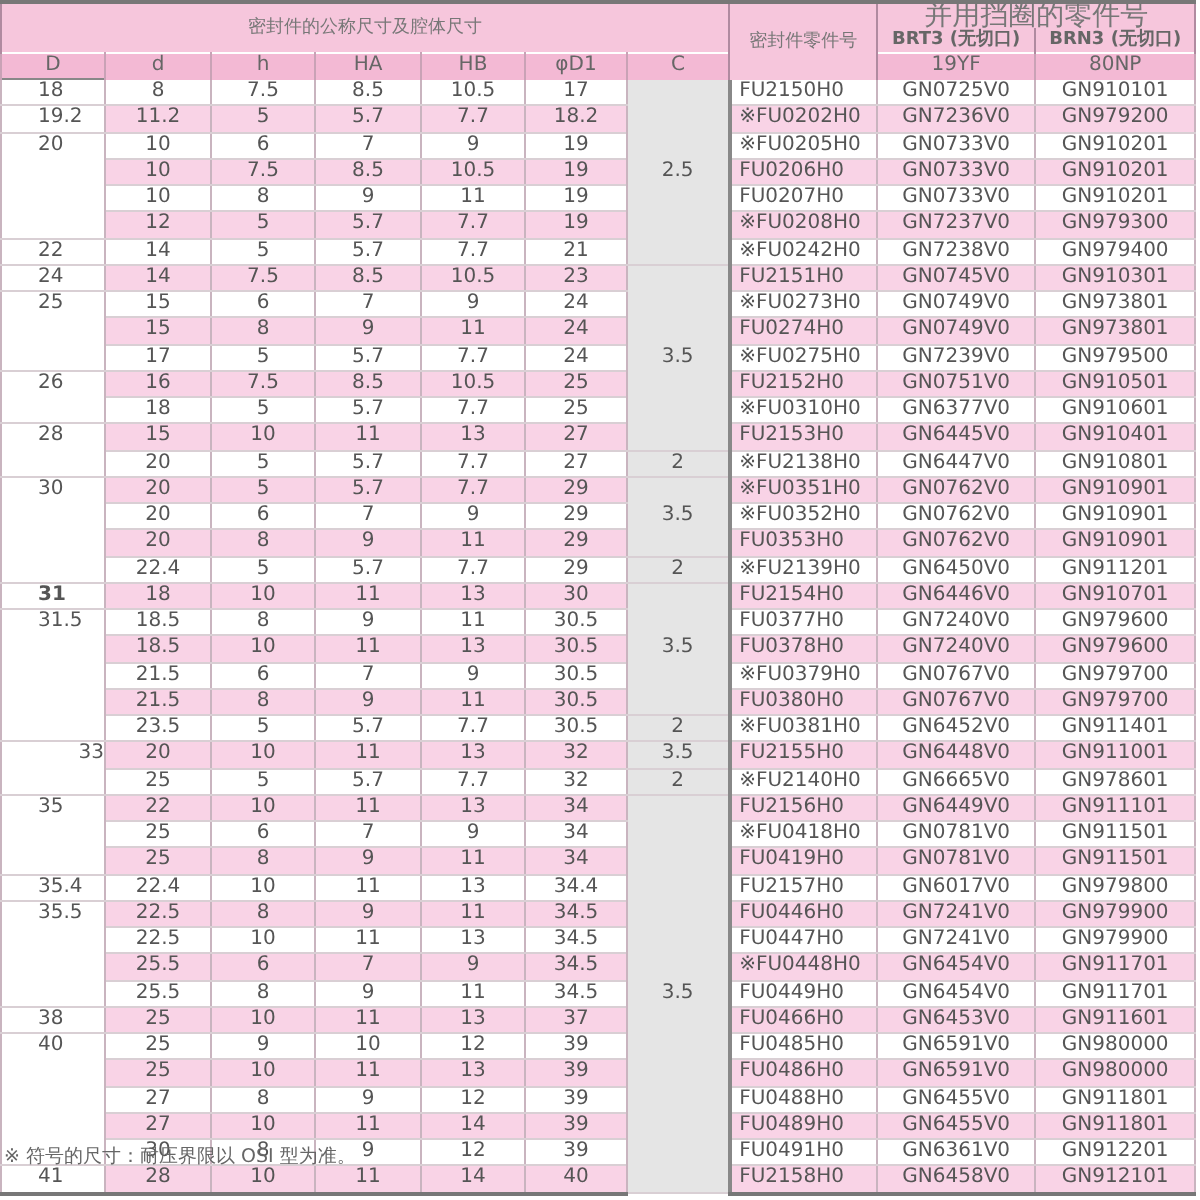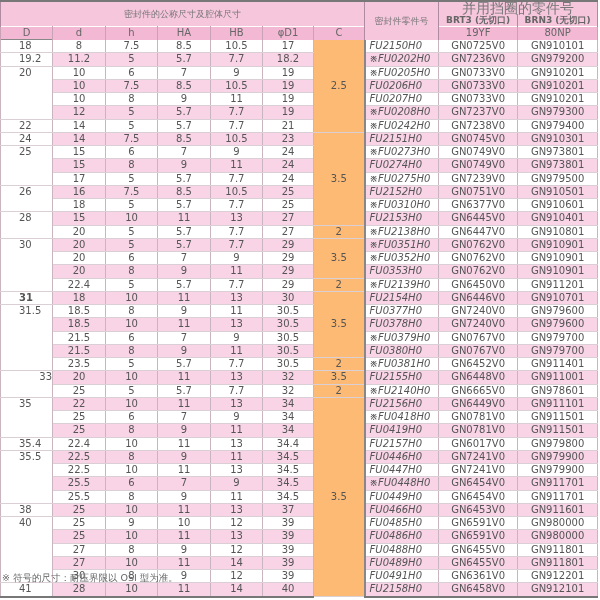--- a/index.html
+++ b/index.html
@@ -20,25 +20,25 @@
   thead th.group { font-size:14px; color:#777; height:11px; }
   thead th.sub { font-size:9px;font-weight:bold; }
   thead tr.h1 th, thead tr.h2 th, thead tr.h3 th { border-left:1px solid #b08aa0; border-right:1px solid #b08aa0; }
   thead tr.h3 th.lbl { border-left:1px solid #c9a2b6; border-right:1px solid #c9a2b6; border-top:1px solid #ffffff; }
   thead tr.h1 th { border-top:2px solid #777; }
   tbody td { height:12.25px; padding:0; text-align:center; border-left:1px solid #c9b4bf;
              border-right:1px solid #c9b4bf; border-bottom:1px solid #d9cfd4; white-space:nowrap; overflow:hidden; }
   tbody tr.pink td.stripe { background:#f9d3e6; }
   tbody td.D { text-align:left; padding-left:18px; background:#fff; }
   tbody tr.grp td.D { border-top:1px solid #888; }
-  tbody td.C { background:#fdba74; vertical-align:middle; }
+  tbody td.C { background:#e5e5e5; vertical-align:middle; }
   tbody td.part { text-align:left; padding-left:4px; }
   tbody td.num { padding-left:0; }
   tbody tr:last-child td { border-bottom:2px solid #777;margin-top:44px; }
-  td.sep { border-left:2px solid #888 !important;font-style:italic; }
+  td.sep { border-left:2px solid #888 !important; }
   .footnote { position:absolute; left:2px; top:572px; font-size:9.5px; color:#666; }
 </style>
 </head>
 <body>
 
 <table class="spec">
   <colgroup>
     <col class="c-D">
       <col class="c-d">
       <col class="c-h">

